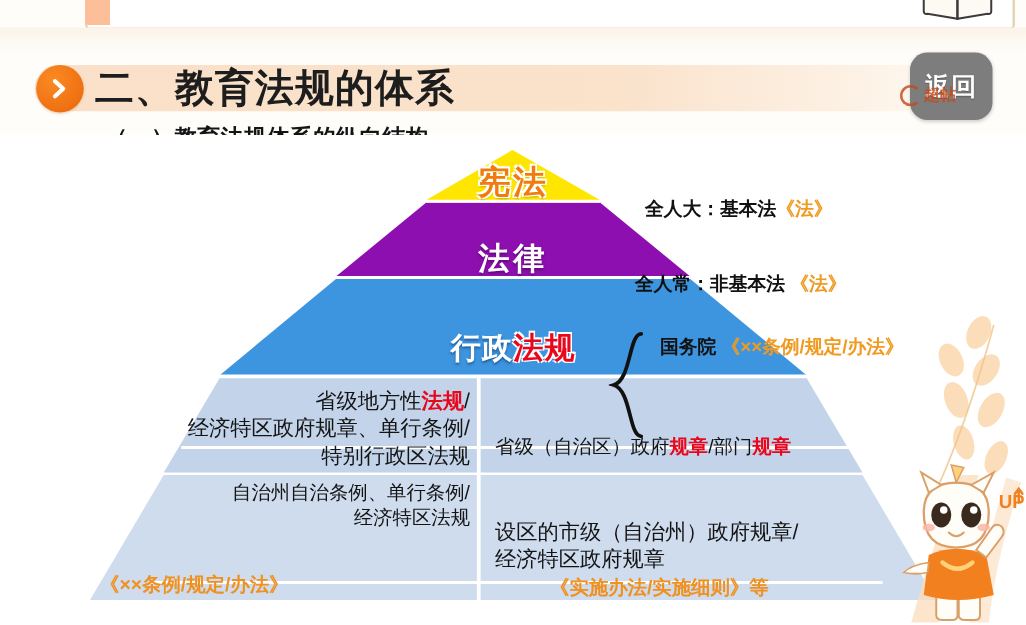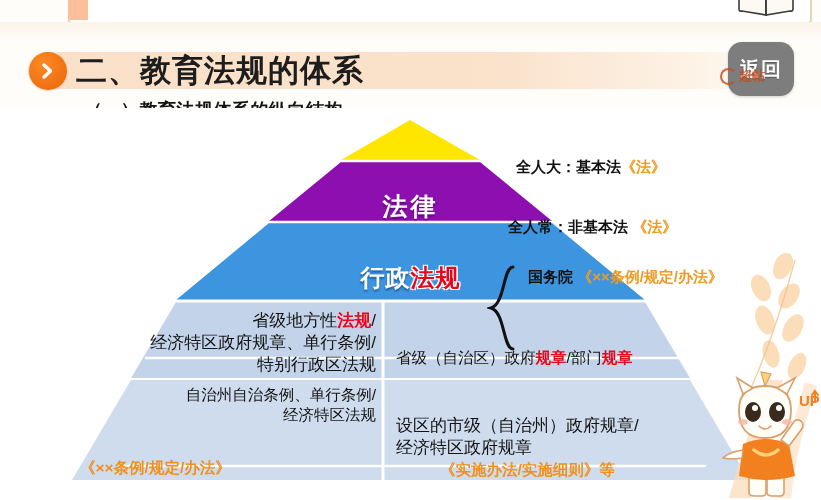--- a/index.html
+++ b/index.html
@@ -195,20 +195,21 @@
 
       <polygon points="0,372 72,372 176,194 269,115 341,54 410,12 410,0 0,0" fill="#ffffff" opacity="0"></polygon>
     </svg>
 
     <svg class="brace" viewBox="0 0 30 88">
       <path d="M26 3 C16 3 18 40 4 44 C18 48 16 85 26 85" fill="none" stroke="#111111" stroke-width="3" stroke-linecap="round"></path>
     </svg>
 
   </div>
 
+  <div class="lbl lbl-xianfa">宪法</div>
   <div class="lbl lbl-falv">法律</div>
   <div class="lbl lbl-xzfg">
     <span class="w">行政</span><span class="r">法规</span>
   </div>
 
   <div class="anno anno-1">
     <span>全人大：基本法</span><span class="bk">《法》</span>
   </div>
   <div class="anno anno-2">
     <span>全人常：非基本法 </span><span class="bk">《法》</span>

